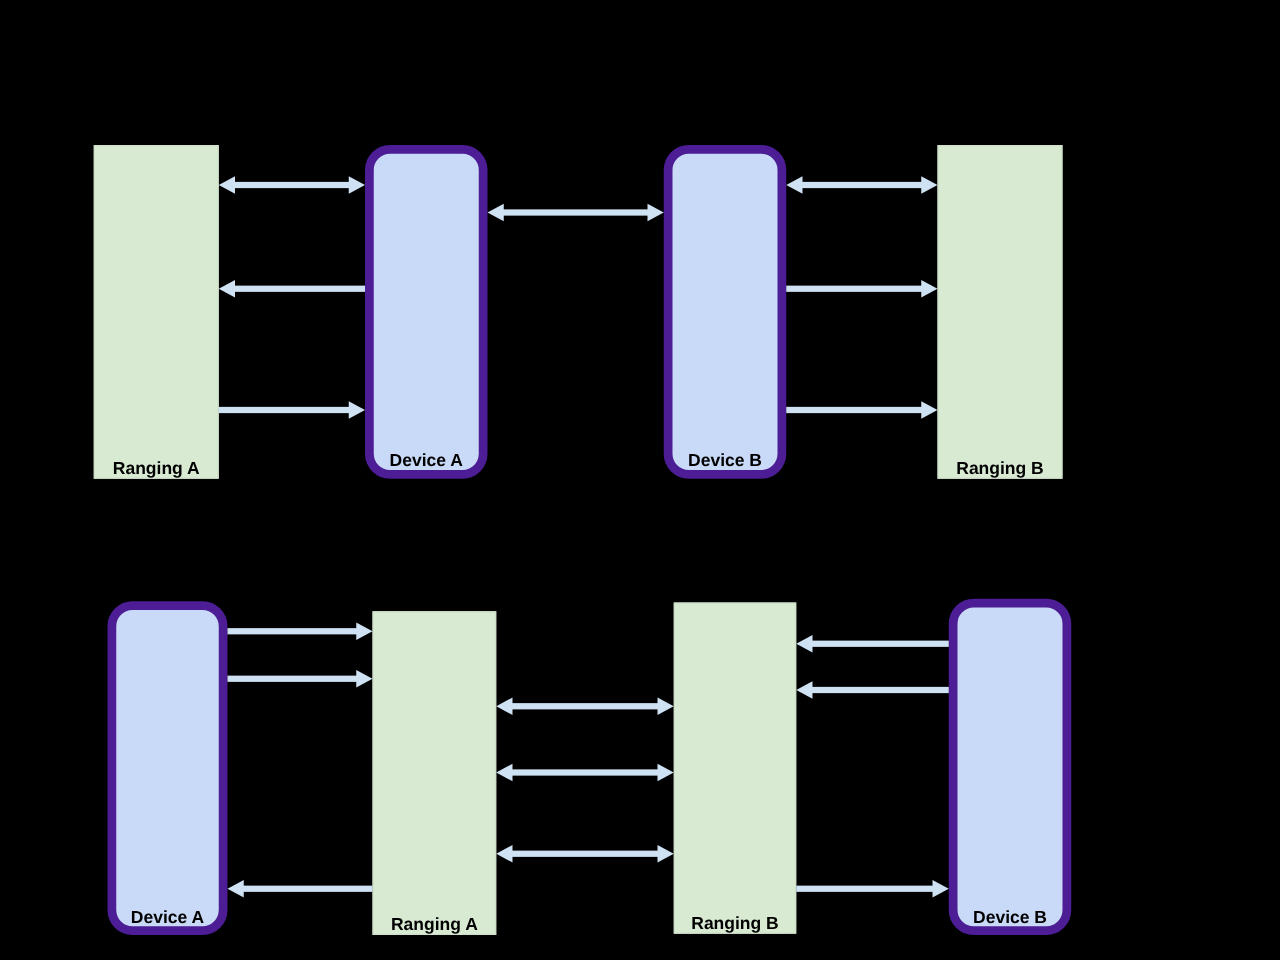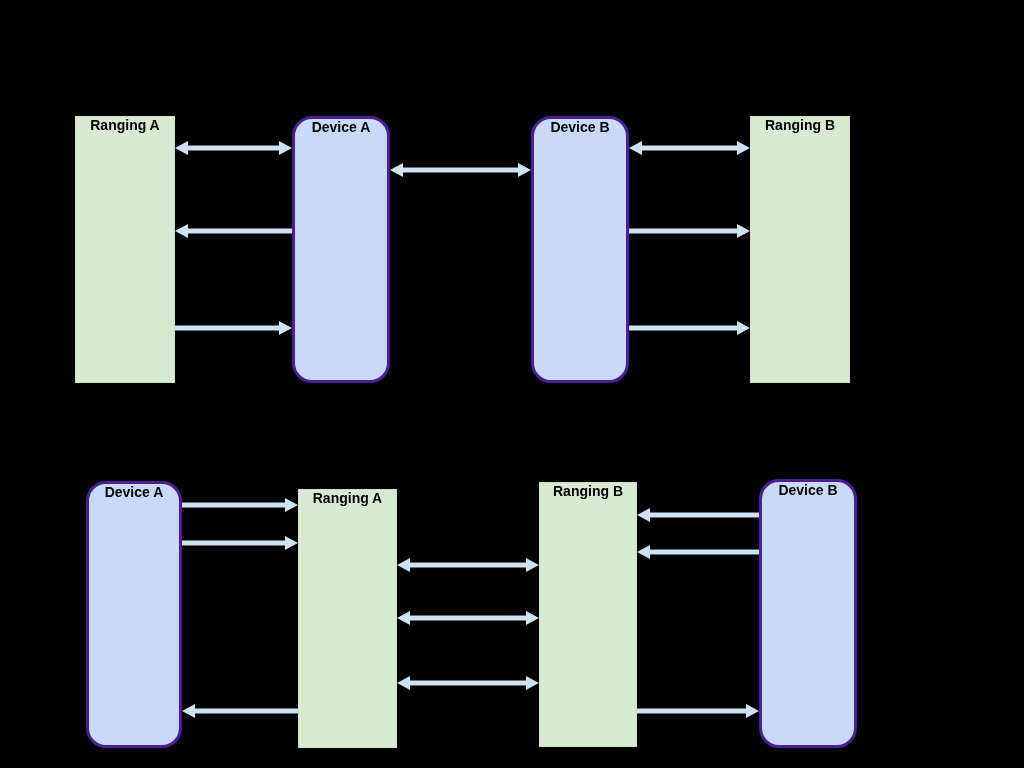--- a/index.html
+++ b/index.html
@@ -15,27 +15,27 @@
     overflow: hidden;
     font-family: "Liberation Sans", sans-serif;
   }
   .diagram-layer {
     position: absolute;
     inset: 0;
   }
   .box {
     position: absolute;
     display: flex;
-    align-items: flex-start;
+    align-items: flex-end;
     justify-content: center;
     box-sizing: border-box;
   }
   .box.device {
     background: var(--device-fill, #c9daf8);
-    border: 3px solid #4c1d95;
+    border: 7px solid #4c1d95;
     border-radius: 20px;
   }
   .box.ranging {
     background: var(--ranging-fill, #d9ead3);
     border: 1px solid #cfe0c8;
   }
   .box-label {
     font-weight: bold;
     font-size: 14px;
     color: var(--label-color, #000000);

